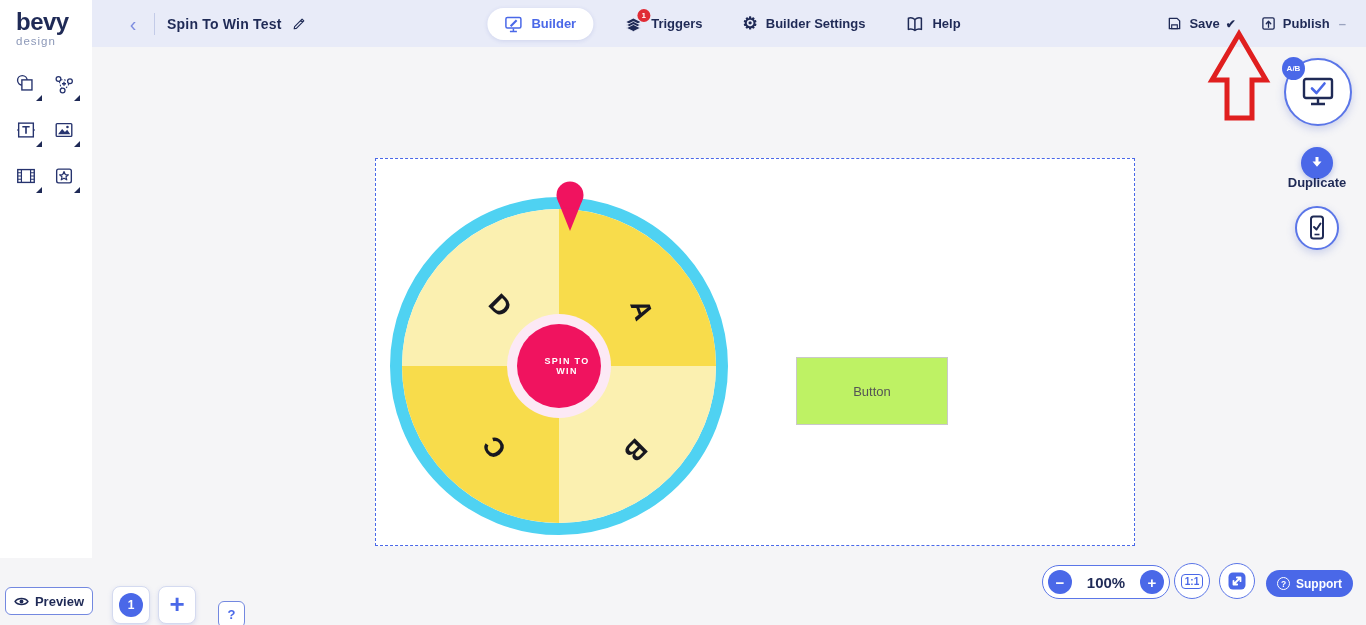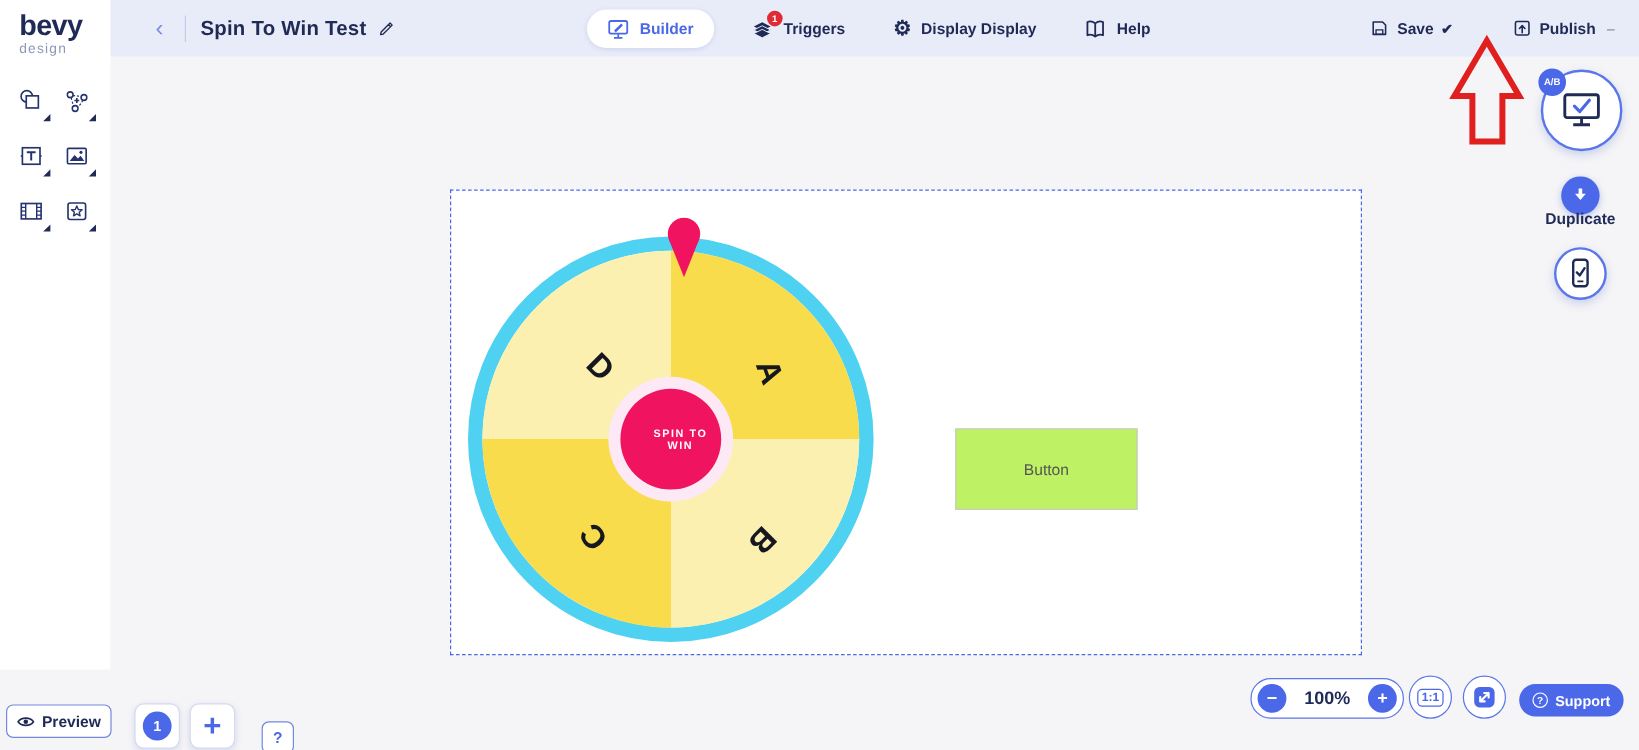--- a/index.html
+++ b/index.html
@@ -8,34 +8,34 @@
     position:relative;width:1366px;height:625px;overflow:hidden;
     background:var(--workspace-bg,#f5f5f7);
     font-family:"Liberation Sans",sans-serif;color:var(--navy,#1f2a56);
   }
   
   .topbar{position:absolute;left:92px;top:0;width:1274px;height:47px;
     background:var(--topbar-bg,#e8ebf8);display:flex;align-items:center;}
   .back-btn{width:26px;height:26px;margin-left:28px;border:none;background:transparent;cursor:pointer;
     display:flex;align-items:center;justify-content:center;color:#7c8ce0;font-size:20px;line-height:1;}
   .tb-divider{width:1px;height:22px;background:#c3cbe8;margin:0 12px 0 8px;}
-  .doc-title{font-size:17px;font-weight:700;letter-spacing:.2px;}
+  .doc-title{font-size:14px;font-weight:700;letter-spacing:.2px;}
   .edit-btn{border:none;background:transparent;cursor:pointer;margin-left:8px;padding:2px;display:flex;}
   .center-nav{position:absolute;left:50%;top:0;height:47px;transform:translateX(-50%);
     display:flex;align-items:center;gap:20px;}
   .nav-item{display:flex;align-items:center;gap:8px;border:none;background:transparent;cursor:pointer;
     font-size:13px;font-weight:600;color:var(--navy,#1f2a56);padding:7px 10px;font-family:inherit;}
   .nav-item.active{background:#fff;border-radius:999px;color:var(--accent,#4a68e8);padding:7px 17px;
     box-shadow:0 1px 4px rgba(60,80,180,.15);}
   .icon-wrap{position:relative;display:flex;align-items:center;justify-content:center;}
   .nav-badge{position:absolute;top:-5px;right:-7px;min-width:13px;height:13px;border-radius:50%;
     background:var(--badge-red,#e02b35);color:#fff;font-size:8px;font-weight:700;
     display:flex;align-items:center;justify-content:center;padding:0 2px;}
   .gear-glyph{font-size:17px;line-height:1;color:var(--navy,#1f2a56);}
-  .top-actions{position:absolute;right:14px;top:0;height:47px;display:flex;align-items:center;gap:38px;}
+  .top-actions{position:absolute;right:14px;top:0;height:47px;display:flex;align-items:center;gap:13px;}
   .action-btn{display:flex;align-items:center;gap:7px;border:none;background:transparent;cursor:pointer;
     font-size:13px;font-weight:600;color:var(--navy,#1f2a56);font-family:inherit;}
   .check-glyph{font-size:12px;margin-left:-1px;}
   .publish-suffix{color:#9aa3bf;font-weight:700;margin-left:2px;}
   
   .sidebar{position:absolute;left:0;top:0;width:92px;height:558px;background:#fff;z-index:5;}
   .logo{padding:10px 0 0 16px;}
   .logo-name{font-size:24px;font-weight:800;letter-spacing:-.5px;color:var(--navy,#1f2a56);line-height:1;}
   .logo-tagline{font-size:11.5px;color:#8c98b8;letter-spacing:1px;margin-top:1px;}
   .tool-grid{display:grid;grid-template-columns:38px 38px;margin:22px 0 0 9px;row-gap:16px;}
@@ -140,21 +140,21 @@
             <path d="M3 8 L10 4.5 L17 8 L10 11.5 Z" fill="#1f2a56"></path>
             <path d="M3 11 L10 7.5 L17 11 L10 14.5 Z" fill="#1f2a56" stroke="#e8ebf8" stroke-width="0.8"></path>
             <path d="M3 14 L10 10.5 L17 14 L10 17.5 Z" fill="#1f2a56" stroke="#e8ebf8" stroke-width="0.8"></path>
           </svg>
           <span class="nav-badge">1</span>
         </span>
         <span>Triggers</span>
       </button>
       <button class="nav-item">
         <span class="gear-glyph">⚙</span>
-        <span>Display Display</span>
+        <span>Builder Settings</span>
       </button>
       <button class="nav-item">
         <span class="icon-wrap">
           <svg width="19" height="18" viewBox="0 0 19 18">
             <path d="M9.5 4.5 C7.5 2.8 4.7 2.6 3 3.3 V14.4 C4.7 13.7 7.5 13.9 9.5 15.4 C11.5 13.9 14.3 13.7 16 14.4 V3.3 C14.3 2.6 11.5 2.8 9.5 4.5 Z" fill="none" stroke="#1f2a56" stroke-width="1.5" stroke-linejoin="round"></path>
             <path d="M9.5 4.7 V15" stroke="#1f2a56" stroke-width="1.5"></path>
           </svg>
         </span>
         <span>Help</span>
       </button>

